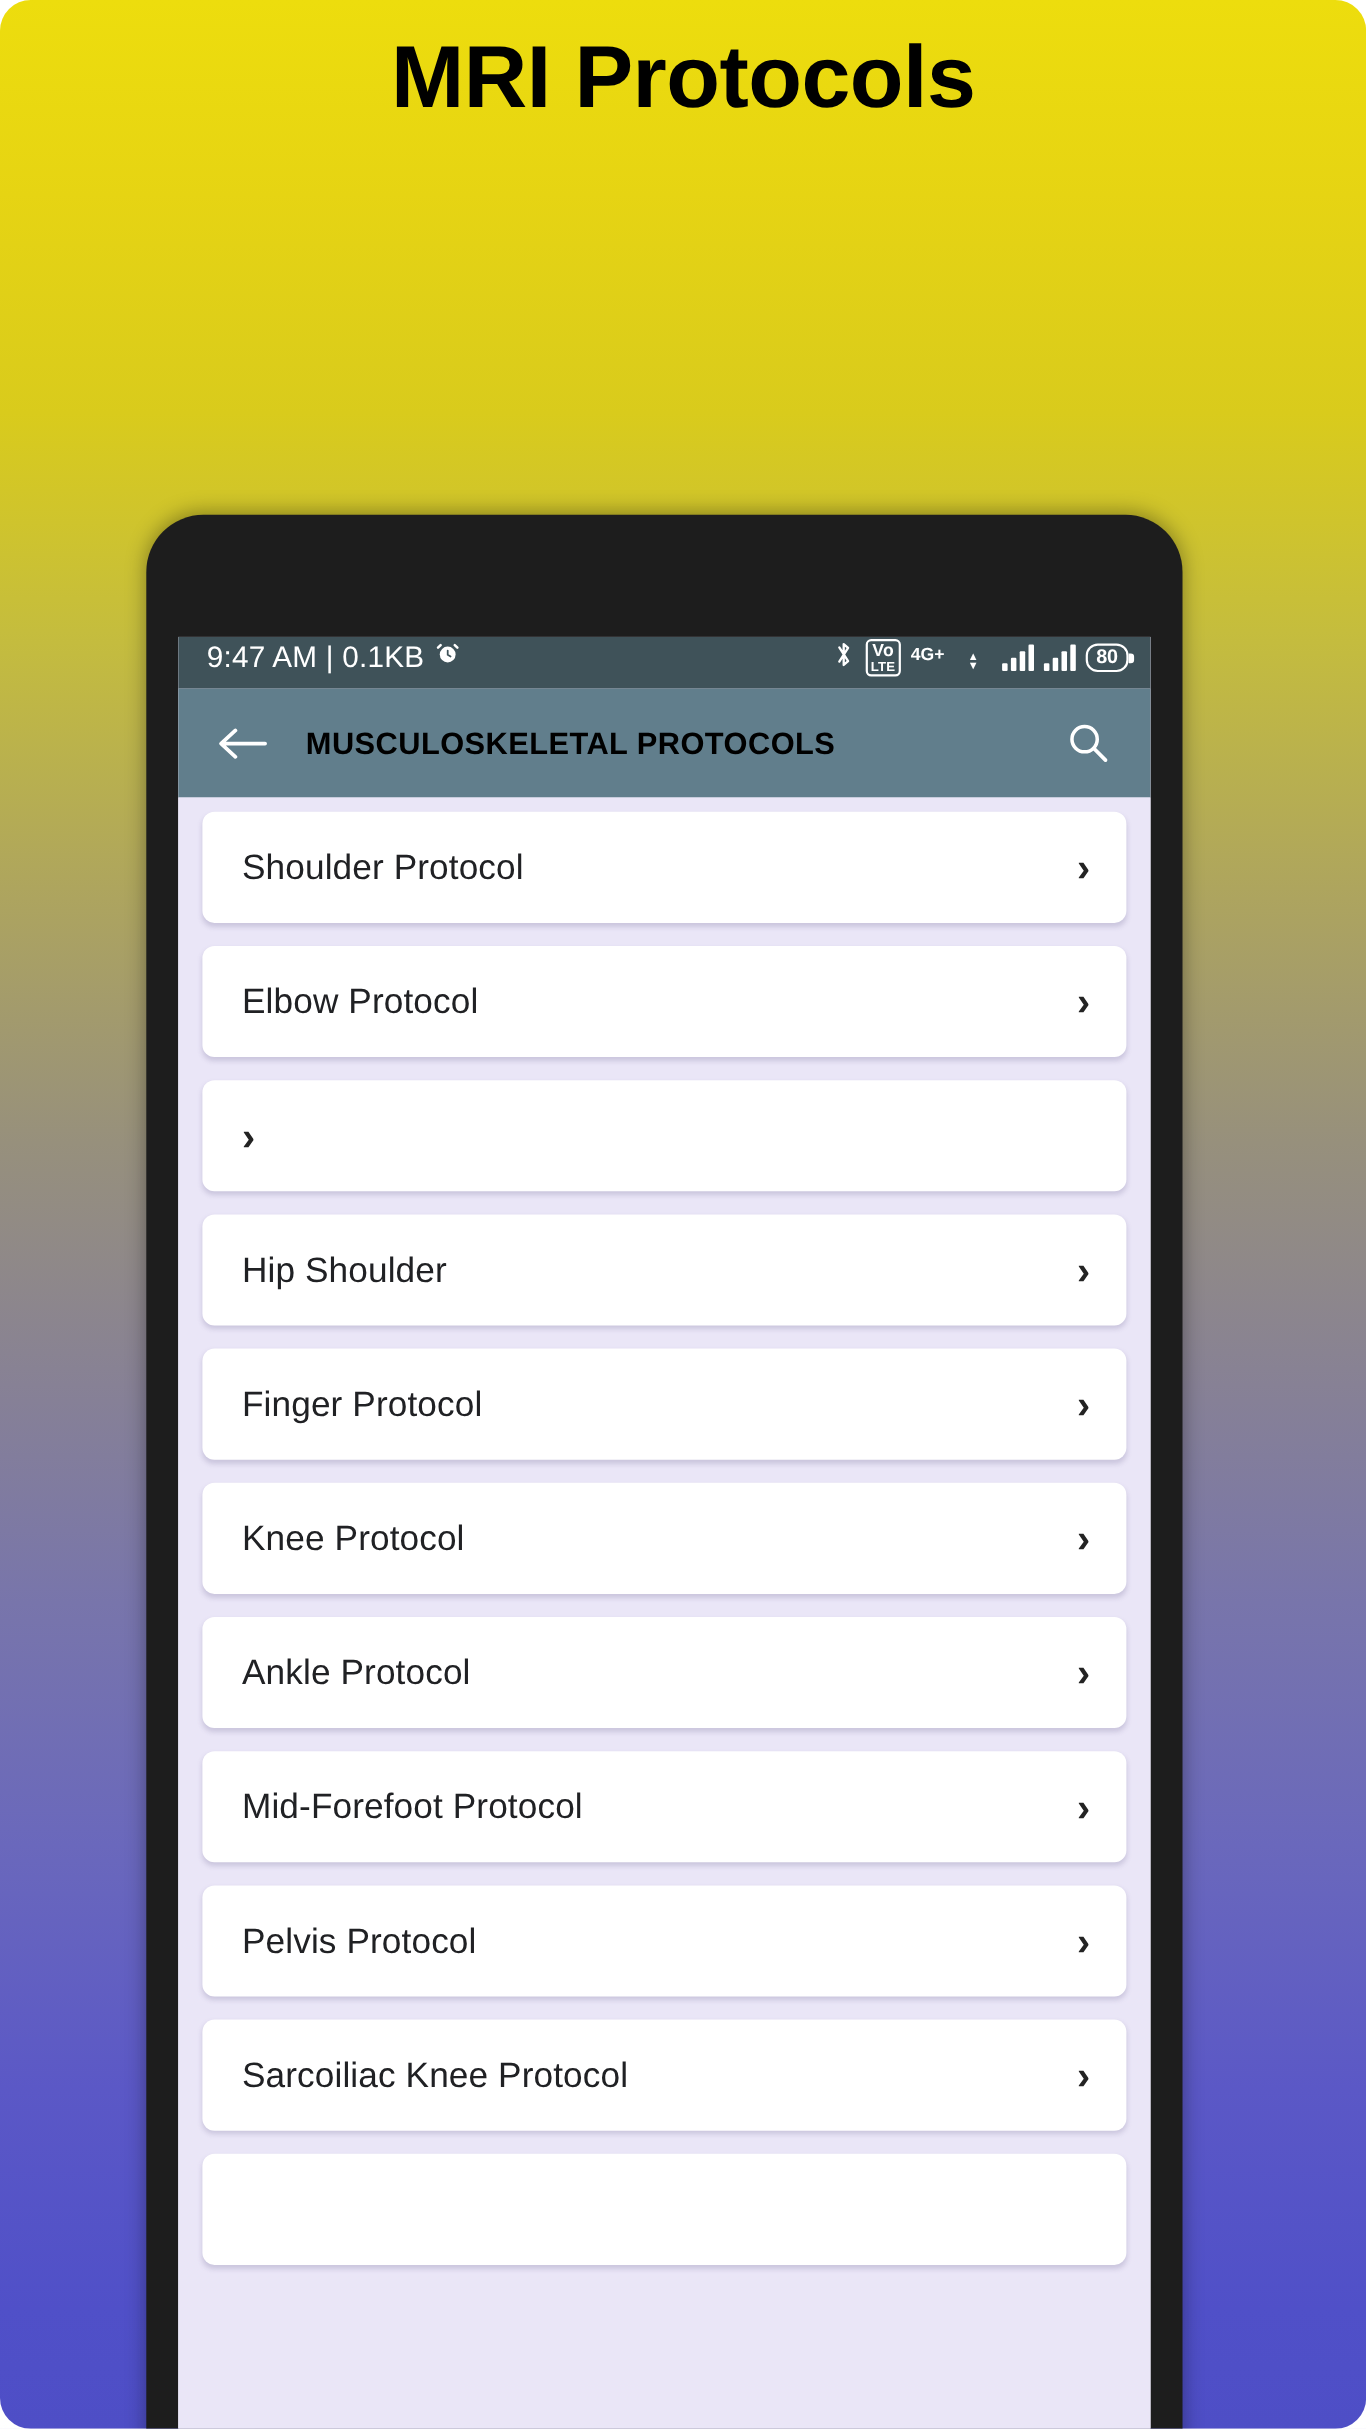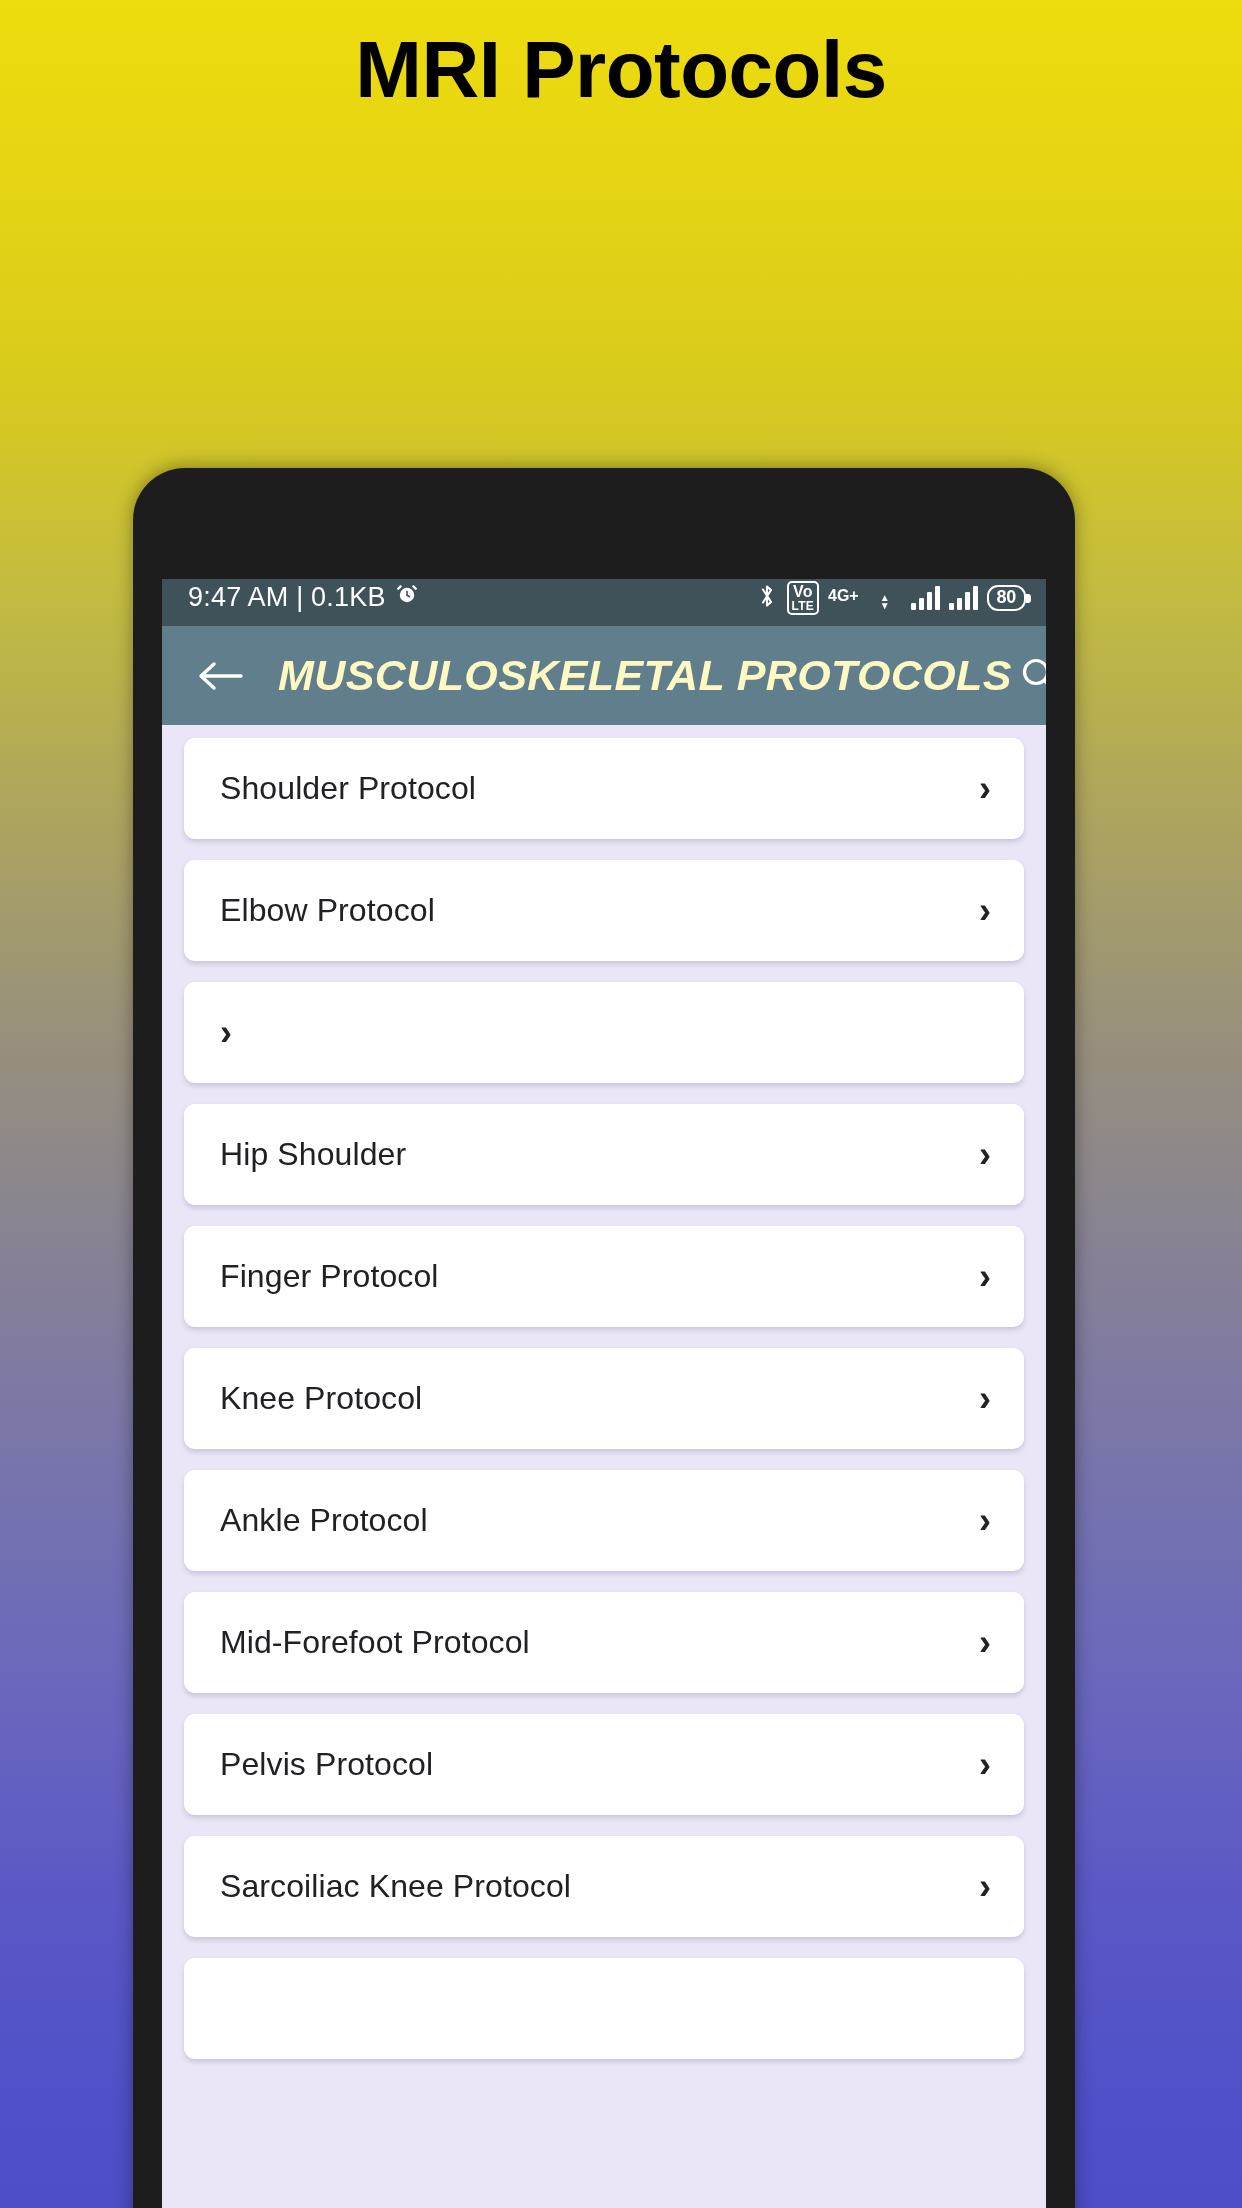--- a/index.html
+++ b/index.html
@@ -24,20 +24,21 @@
       #ada45f 37%,
       #97907c 47%,
       #878195 57%,
       #7875ab 66%,
       #6a68bc 76%,
       #5b58c6 86%,
       #5050c8 95%,
       #4e4ec6 100%
     );
     overflow: hidden;
+    border-radius: 28px;
   }
 
   
   .banner-title {
     position: absolute;
     top: 28px;
     left: 0;
     width: 1242px;
     text-align: center;
     font-size: 80px;
@@ -176,27 +177,26 @@
     width: 52px;
     height: 52px;
     flex: 0 0 auto;
     display: flex;
     align-items: center;
     justify-content: center;
   }
 
   .app-bar-title {
     flex: 1 1 auto;
-    color: #fef9c3;
-    font-size: 43px;
+    color: #000000;
+    font-size: 28px;
     font-weight: bold;
     letter-spacing: 0.4px;
     margin-left: 32px;
     white-space: nowrap;
-    font-style: italic;
   }
 
   .search-btn {
     width: 54px;
     height: 54px;
     flex: 0 0 auto;
     display: flex;
     align-items: center;
     justify-content: center;
   }

